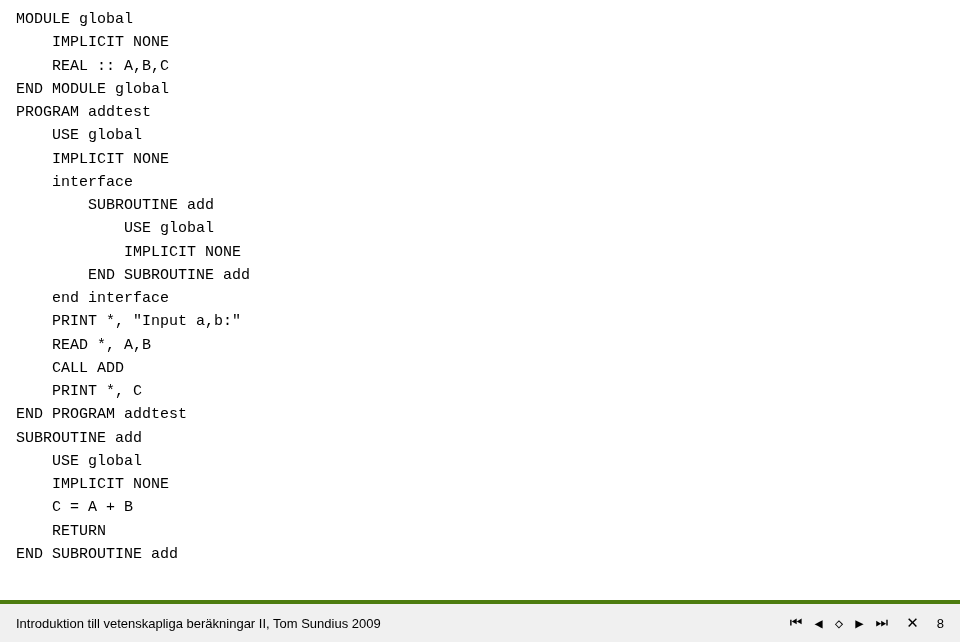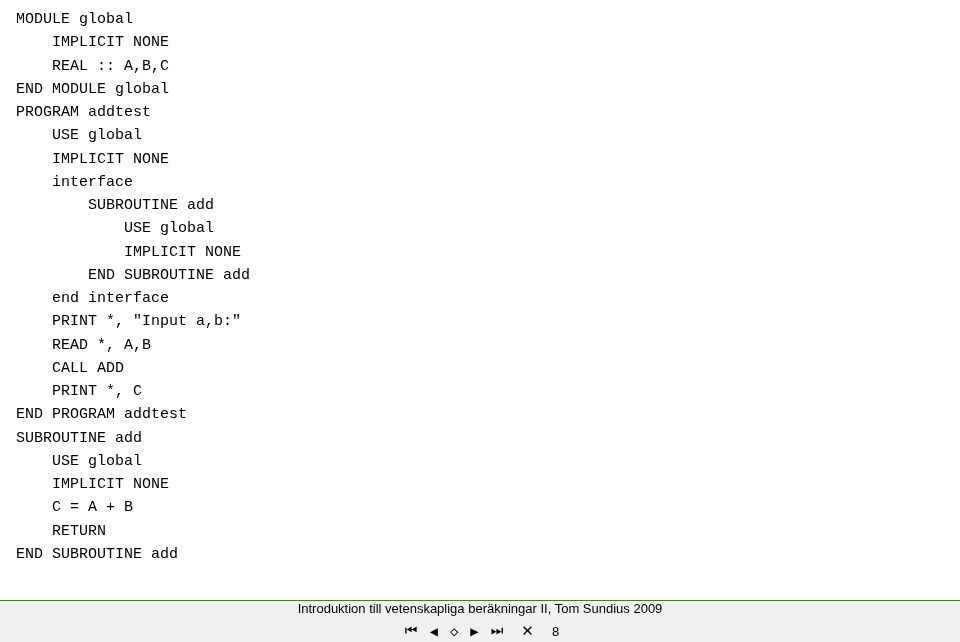--- a/index.html
+++ b/index.html
@@ -23,27 +23,26 @@
       padding: 8px 16px;
       font-size: 15px;
       line-height: 1.55;
       color: #000000;
       white-space: pre;
       overflow: hidden;
     }
 
     #footer {
       height: 42px;
-      border-top: 1px solid #4d7c0f;
+      border-top: 4px solid #4d7c0f;
       display: flex;
       align-items: center;
       justify-content: space-between;
       padding: 0 16px;
       background: #f0f0f0;
-      flex-direction: column;
     }
 
     #footer-text {
       font-family: Arial, Helvetica, sans-serif;
       font-size: 13px;
       color: #000000;
     }
 
     #nav-controls {
       display: flex;

